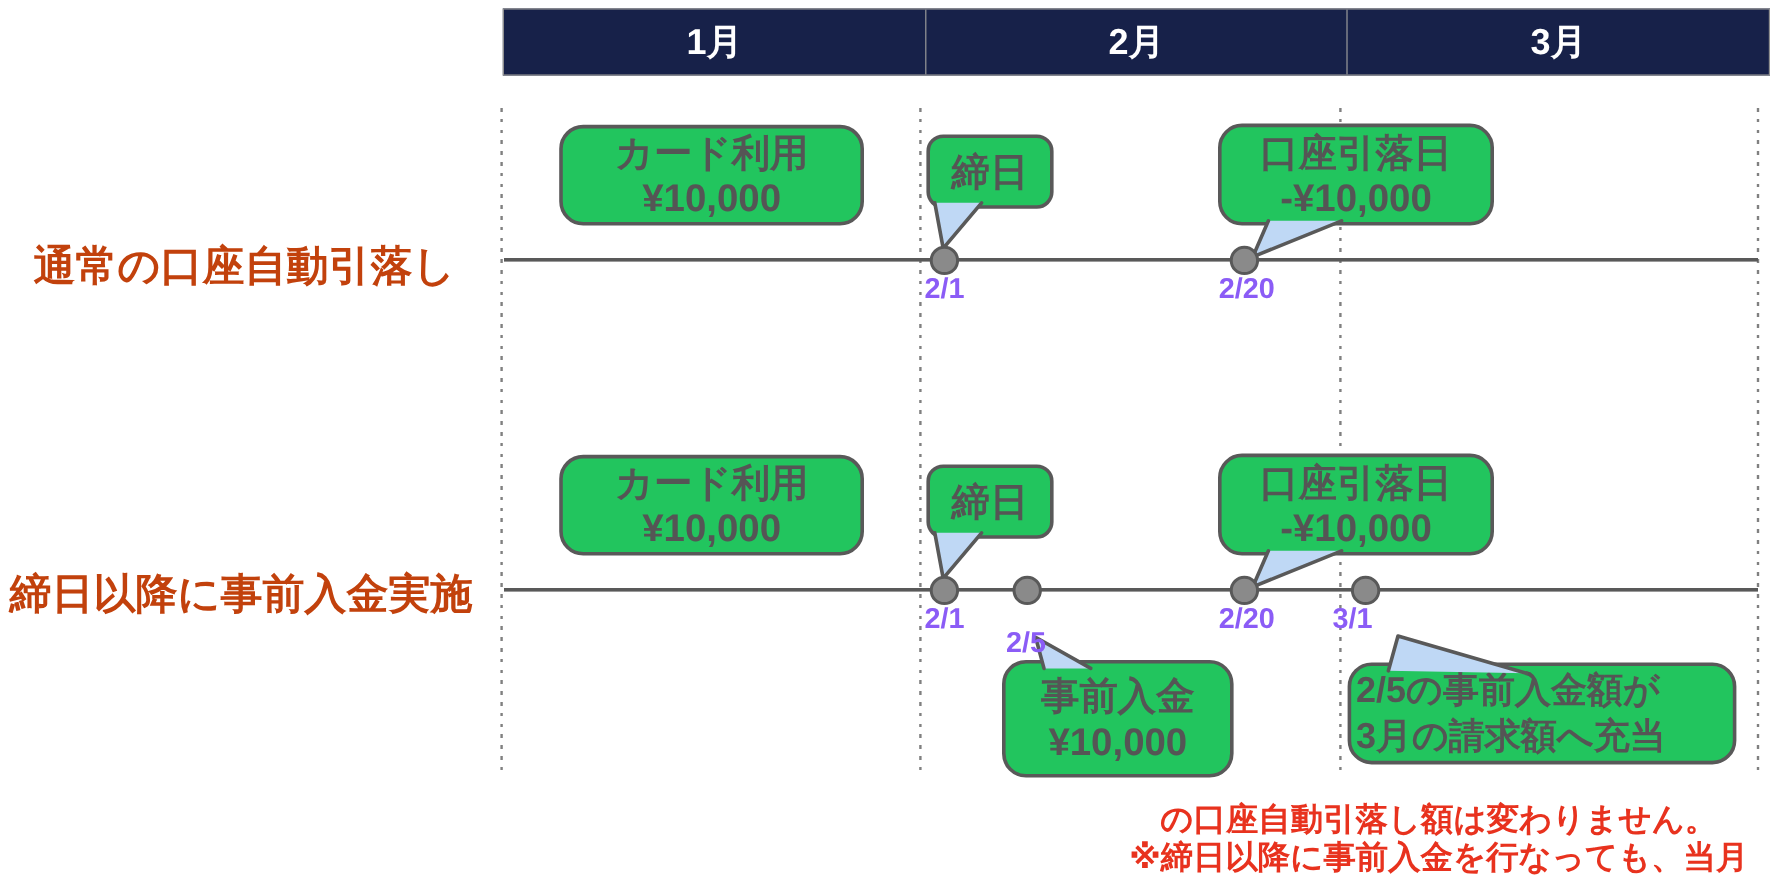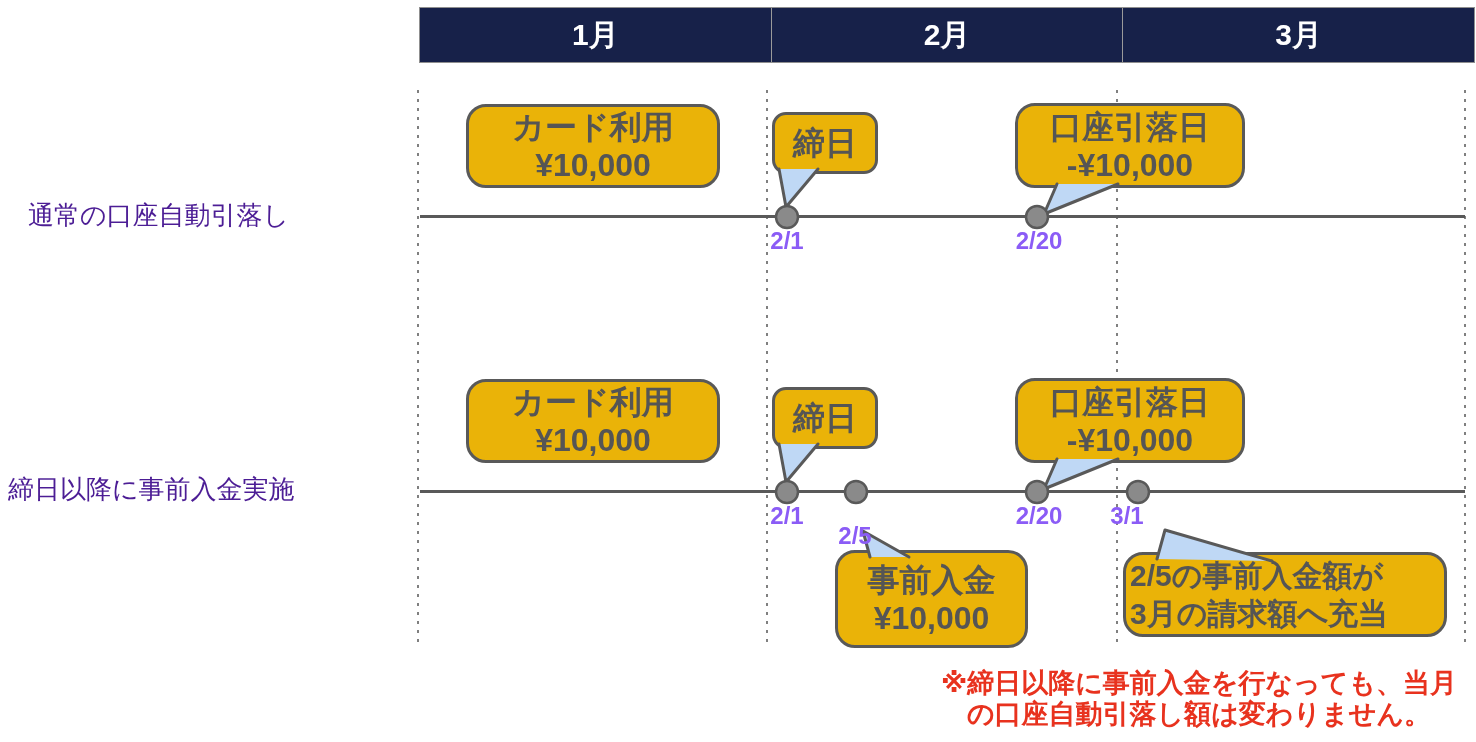--- a/index.html
+++ b/index.html
@@ -31,26 +31,26 @@
     position:absolute;top:90px;height:556px;width:2px;
     background:repeating-linear-gradient(to bottom,#808080 0 3px,transparent 3px 9px);
   }
   
   .timeline{
     position:absolute;left:420px;width:1045px;height:3px;background:#595959;
   }
   
   .row-label{
     position:absolute;
-    color:#4c1d95;font-size:26px;font-weight:normal;white-space:nowrap;
+    color:#c2410c;font-size:35px;font-weight:bold;white-space:nowrap;
   }
   
   .bubble{
     position:absolute;
-    background:#eab308;
+    background:#22c55e;
     border:3px solid #595959;
     box-sizing:border-box;
     display:flex;flex-direction:column;align-items:center;justify-content:center;
     color:#555555;font-weight:bold;text-align:center;
     z-index:4;
   }
   .bubble .line{line-height:38px;font-size:32px;white-space:nowrap;}
   .r20{border-radius:20px;}
   .r14{border-radius:14px;}
   .bubble.note .line{font-size:30px;line-height:38px;}
@@ -143,22 +143,22 @@
     <div class="line">2/5の事前入金額が</div>
     <div class="line">3月の請求額へ充当</div>
   </div>
 
   <div class="date-label" style="left:742px;top:502px;">2/1</div>
   <div class="date-label" style="left:810px;top:522px;">2/5</div>
   <div class="date-label" style="left:994px;top:502px;">2/20</div>
   <div class="date-label" style="left:1082px;top:502px;">3/1</div>
 
   <div class="footnote">
+    <div>の口座自動引落し額は変わりません。</div>
     <div>※締日以降に事前入金を行なっても、当月</div>
-    <div>の口座自動引落し額は変わりません。</div>
   </div>
 
   <svg id="overlay" viewBox="0 0 1476 742">
 
     <path class="tail" d="M 779 169 L 786 207 L 818 169"></path>
     <path class="tail" d="M 1057 184 L 1044 214 L 1118 184"></path>
     <path class="tail" d="M 779 444 L 786 482 L 818 444"></path>
     <path class="tail" d="M 1057 459 L 1044 489 L 1118 459"></path>
     <path class="tail" d="M 870 557 L 863 531 L 909 557"></path>
     <path class="tail" d="M 1157 559 L 1165 530 L 1272 561"></path>

